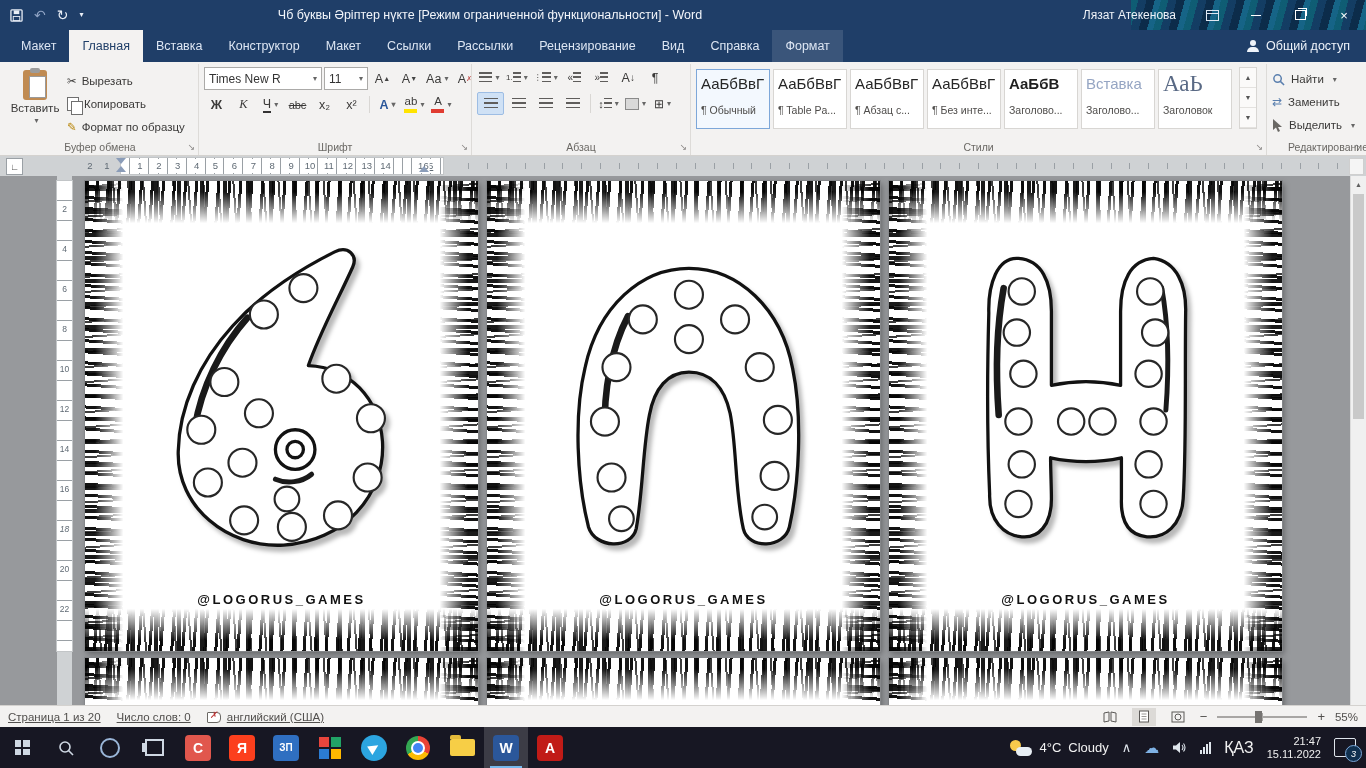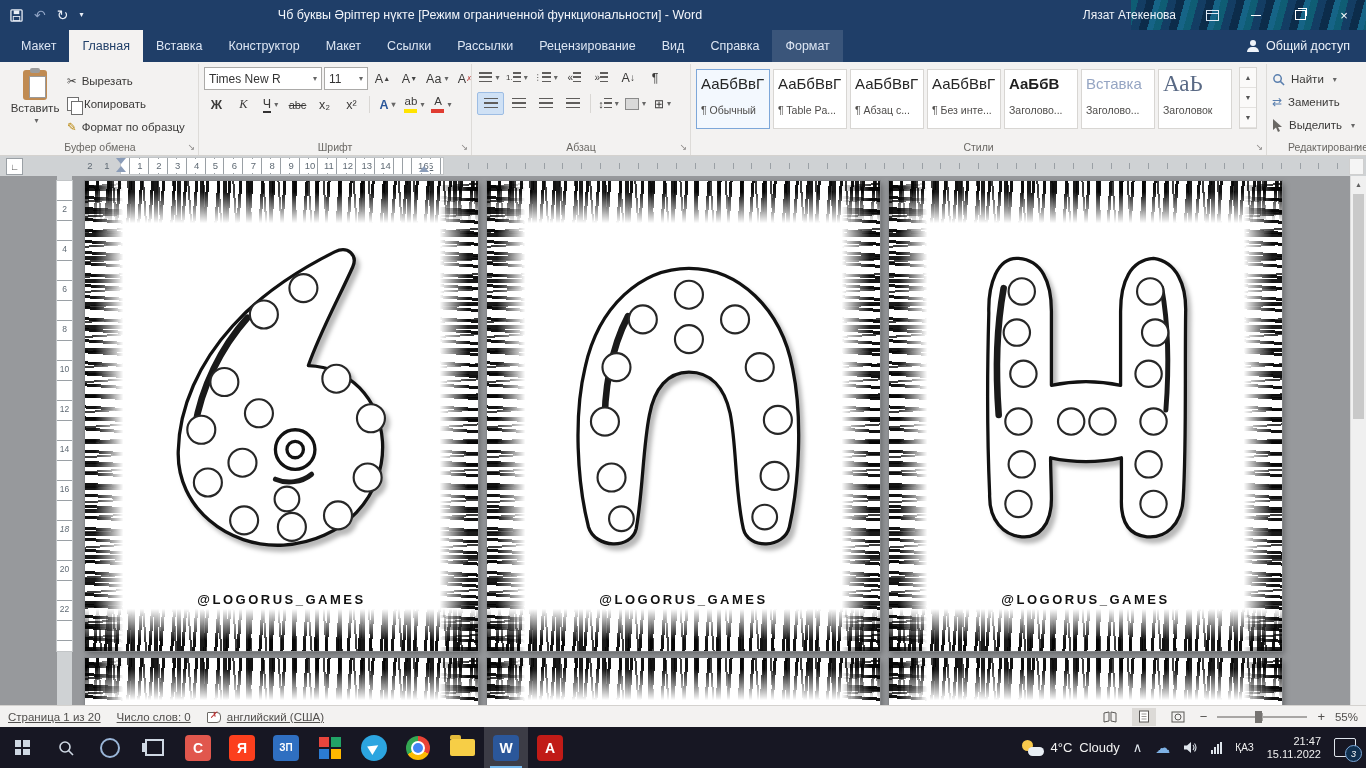--- a/index.html
+++ b/index.html
@@ -182,21 +182,21 @@
   .folder:before{content:"";position:absolute;left:0;top:-4px;width:11px;height:4px;background:#e3b93a;border-radius:2px 2px 0 0;}
   .tray{margin-left:auto;display:flex;align-items:center;gap:13px;padding-right:10px;}
   .weather{display:flex;align-items:center;gap:7px;font-size:13px;color:#f2f2f2;white-space:nowrap;}
   .sun-cloud{position:relative;width:22px;height:16px;}
   .sun-cloud:before{content:"";position:absolute;left:0;top:0;width:11px;height:11px;border-radius:50%;background:#f8c94c;}
   .sun-cloud:after{content:"";position:absolute;right:0;bottom:0;width:16px;height:9px;border-radius:6px;background:#e8eef4;}
   .trayic{font-size:13px;color:#dfe5ec;line-height:1;}
   .cloudic{color:#7fb2e5;font-size:15px;}
   .netbars{display:flex;align-items:flex-end;gap:1px;height:12px;}
   .netbars i{width:2px;background:#dfe5ec;display:block;}
-  .lang{font-size:10px;color:#f0f0f0;}
+  .lang{font-size:16px;color:#f0f0f0;}
   .clock{font-size:11px;line-height:13px;text-align:right;color:#f0f0f0;white-space:nowrap;}
   .notif{position:relative;width:20px;height:17px;border:1px solid #dfe5ec;border-radius:2px;}
   .notif .badge{position:absolute;right:-7px;bottom:-6px;width:15px;height:15px;border-radius:50%;background:#10304f;
     border:1px solid #7aa7d8;color:#fff;font-size:9px;display:grid;place-items:center;}
 </style>
 </head>
 <body>
 
 <div id="app">
 

